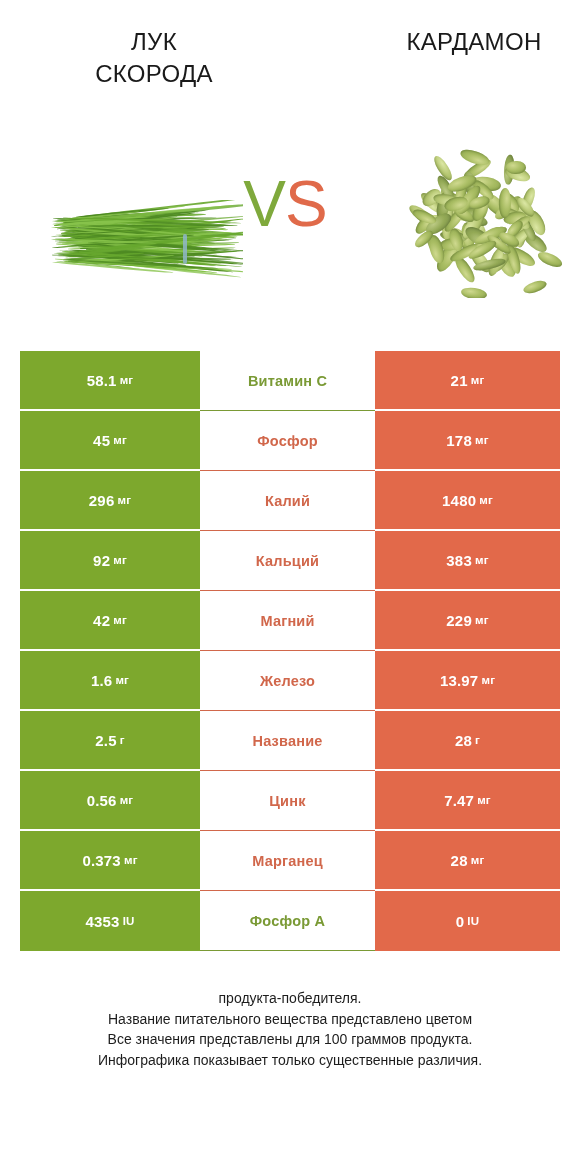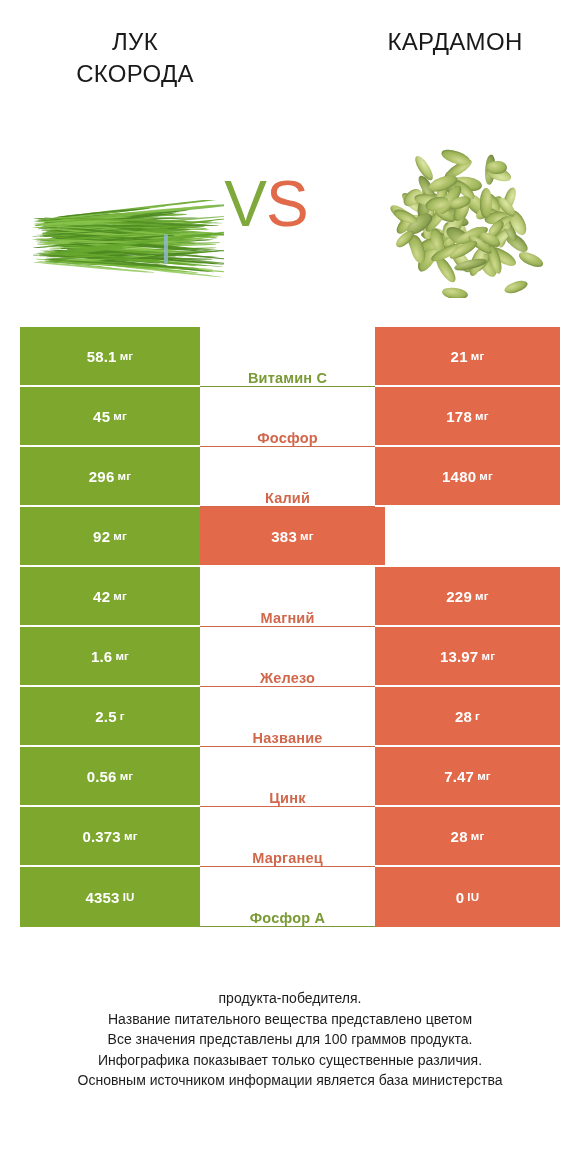--- a/index.html
+++ b/index.html
@@ -15,20 +15,21 @@
     color: #222222;
     overflow: hidden;
     position: relative;
   }
 
   
   .header {
     position: relative;
     height: 330px;
     width: 532px;
+    margin-left: 19px;
   }
   .title {
     position: absolute;
     top: 26px;
     font-size: 24px;
     font-weight: 400;
     line-height: 32px;
     letter-spacing: 0.3px;
     color: #1a1a1a;
     text-align: center;
@@ -83,21 +84,21 @@
     position: absolute;
     border-radius: 50% 45% 50% 45% / 50% 50% 50% 50%;
     background: radial-gradient(ellipse at 35% 35%, #cfd98f 0%, #a9bd63 45%, #86a049 100%);
     box-shadow: inset -1px -1px 2px rgba(90,110,45,.45);
   }
 
   
   .table {
     position: absolute;
     left: 20px;
-    top: 327px;
+    top: 351px;
     width: 540px;
   }
   .row {
     display: flex;
     height: 60px;
     width: 540px;
   }
   .cell {
     display: flex;
     align-items: center;
@@ -113,21 +114,20 @@
   .cell-right {
     width: 185px;
     background: #E2694A;
     color: #ffffff;
     border-bottom: 2px solid #ffffff;
   }
   .cell-mid {
     width: 175px;
     background: #ffffff;
     border-bottom: 1px solid transparent;
-    align-items: flex-end;
   }
   .row:last-child .cell-left,
   .row:last-child .cell-right { border-bottom: none; }
 
   .val-num {
     font-size: 15px;
     font-weight: bold;
     letter-spacing: .2px;
   }
   .val-unit {
@@ -473,20 +473,23 @@
       <div class="cell cell-right">
         <span class="val-num">1480</span>
         <span class="val-unit">мг</span>
       </div>
     </div>
     <div class="row win-orange">
       <div class="cell cell-left">
         <span class="val-num">92</span>
         <span class="val-unit">мг</span>
       </div>
+      <div class="cell cell-mid">
+        <span class="nutrient">Кальций</span>
+      </div>
       <div class="cell cell-right">
         <span class="val-num">383</span>
         <span class="val-unit">мг</span>
       </div>
     </div>
     <div class="row win-orange">
       <div class="cell cell-left">
         <span class="val-num">42</span>
         <span class="val-unit">мг</span>
       </div>
@@ -563,14 +566,13 @@
         <span class="val-unit">IU</span>
       </div>
     </div>
   </div>
 
 <div class="footer">
   <p>продукта-победителя.</p>
   <p>Название питательного вещества представлено цветом</p>
   <p>Все значения представлены для 100 граммов продукта.</p>
   <p>Инфографика показывает только существенные различия.</p>
-  <p>Основным источником информации является база министерства</p>
 </div>
 
 </body></html>

